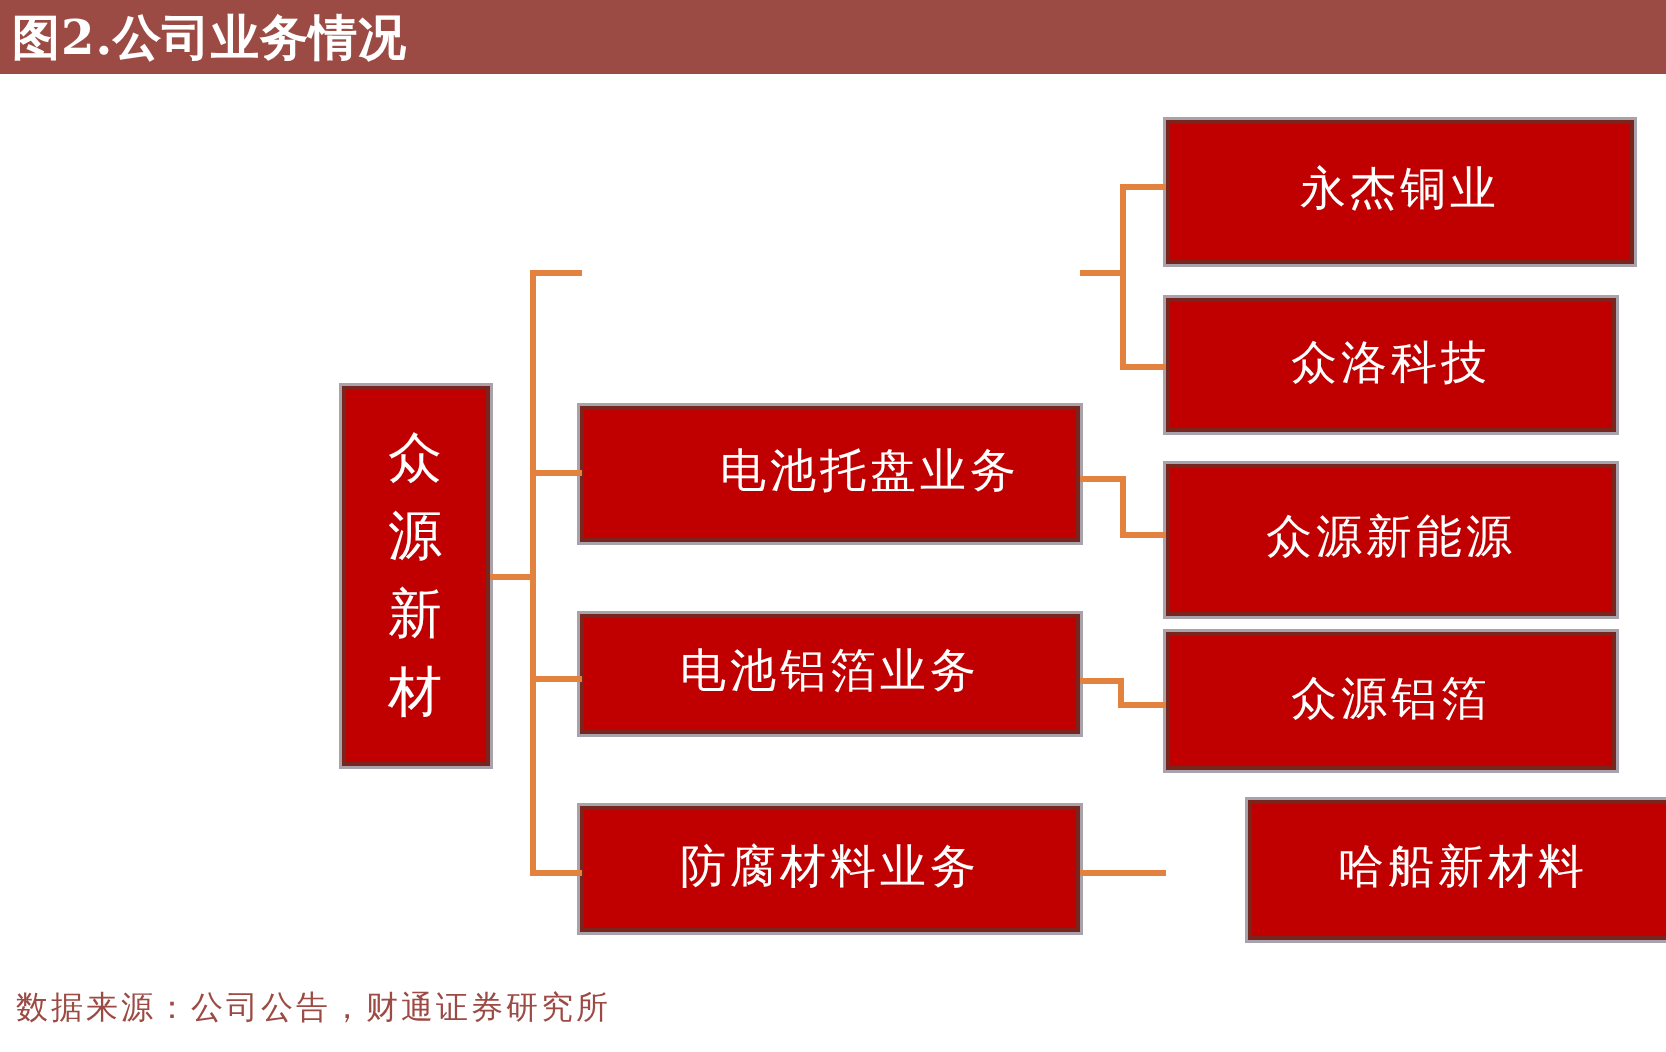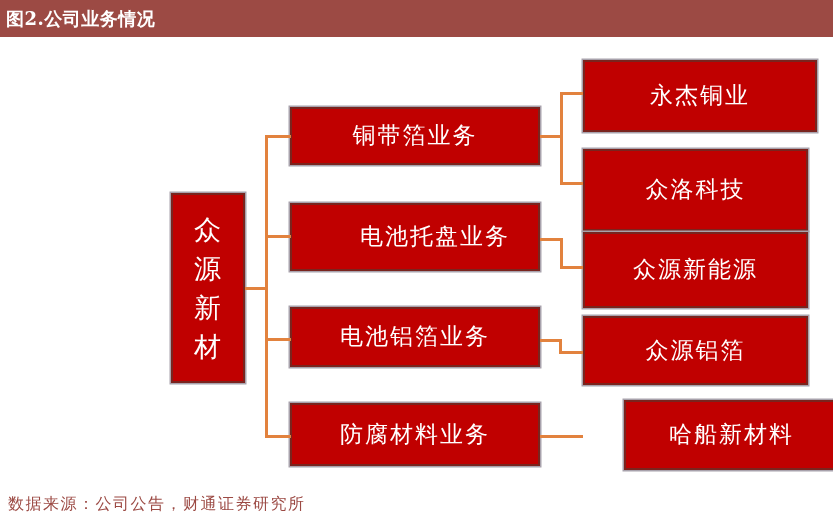--- a/index.html
+++ b/index.html
@@ -21,21 +21,21 @@
     position: relative; overflow: hidden;
   }
   .stage { position: absolute; inset: 0; width: 833px; height: 526px; }
 
   .title-bar {
     position: absolute; left: 0; top: 0; width: 833px; height: 37px;
     background: var(--title-bg);
     color: var(--title-text);
     display: flex; align-items: center;
     padding-left: 6px;
-    font-size: 18px; font-weight: bold;
+    font-size: 24px; font-weight: bold;
     letter-spacing: 0.5px;
   }
 
   .node {
     position: absolute;
     background: var(--node-fill);
     border: 2px solid var(--node-border);
     box-shadow: 0 0 0 1.5px var(--node-shadow);
     color: var(--node-text);
     display: flex; align-items: center; justify-content: center;
@@ -59,27 +59,26 @@
 </style>
 </head>
 <body>
 
 <div class="stage">
 
   <div class="title-bar">图2.公司业务情况</div>
 
   <div class="node node-root" style="left:171px; top:193px; width:74px; height:190px;">众源新材</div>
 
-  <div class="node" style="left:290px; top:107px; width:250px; height:58px;">铜带箔业务</div>
   <div class="node" style="left:290px; top:203px; width:250px; height:68px;padding-left:40px;">电池托盘业务</div>
   <div class="node" style="left:290px; top:307px; width:250px; height:60px;">电池铝箔业务</div>
   <div class="node" style="left:290px; top:403px; width:250px; height:63px;text-align:right;">防腐材料业务</div>
 
   <div class="node" style="left:583px; top:60px; width:234px; height:72px;">永杰铜业</div>
-  <div class="node" style="left:583px; top:149px; width:225px; height:82px;">众洛科技</div>
+  <div class="node" style="left:583px; top:149px; width:225px; height:67px;">众洛科技</div>
   <div class="node" style="left:583px; top:232px; width:225px; height:76px;">众源新能源</div>
   <div class="node" style="left:583px; top:316px; width:225px; height:69px;">众源铝箔</div>
   <div class="node" style="left:583px; top:400px; width:215px; height:70px;margin-left:41px;">哈船新材料</div>
 
   <div class="h-line" style="left:245px; top:287px; width:23px;"></div>
   <div class="v-line" style="left:265px; top:135px; height:303px;"></div>
 
   <div class="h-line" style="left:265px; top:135px; width:26px;"></div>
   <div class="h-line" style="left:265px; top:235px; width:26px;"></div>
   <div class="h-line" style="left:265px; top:338px; width:26px;"></div>

